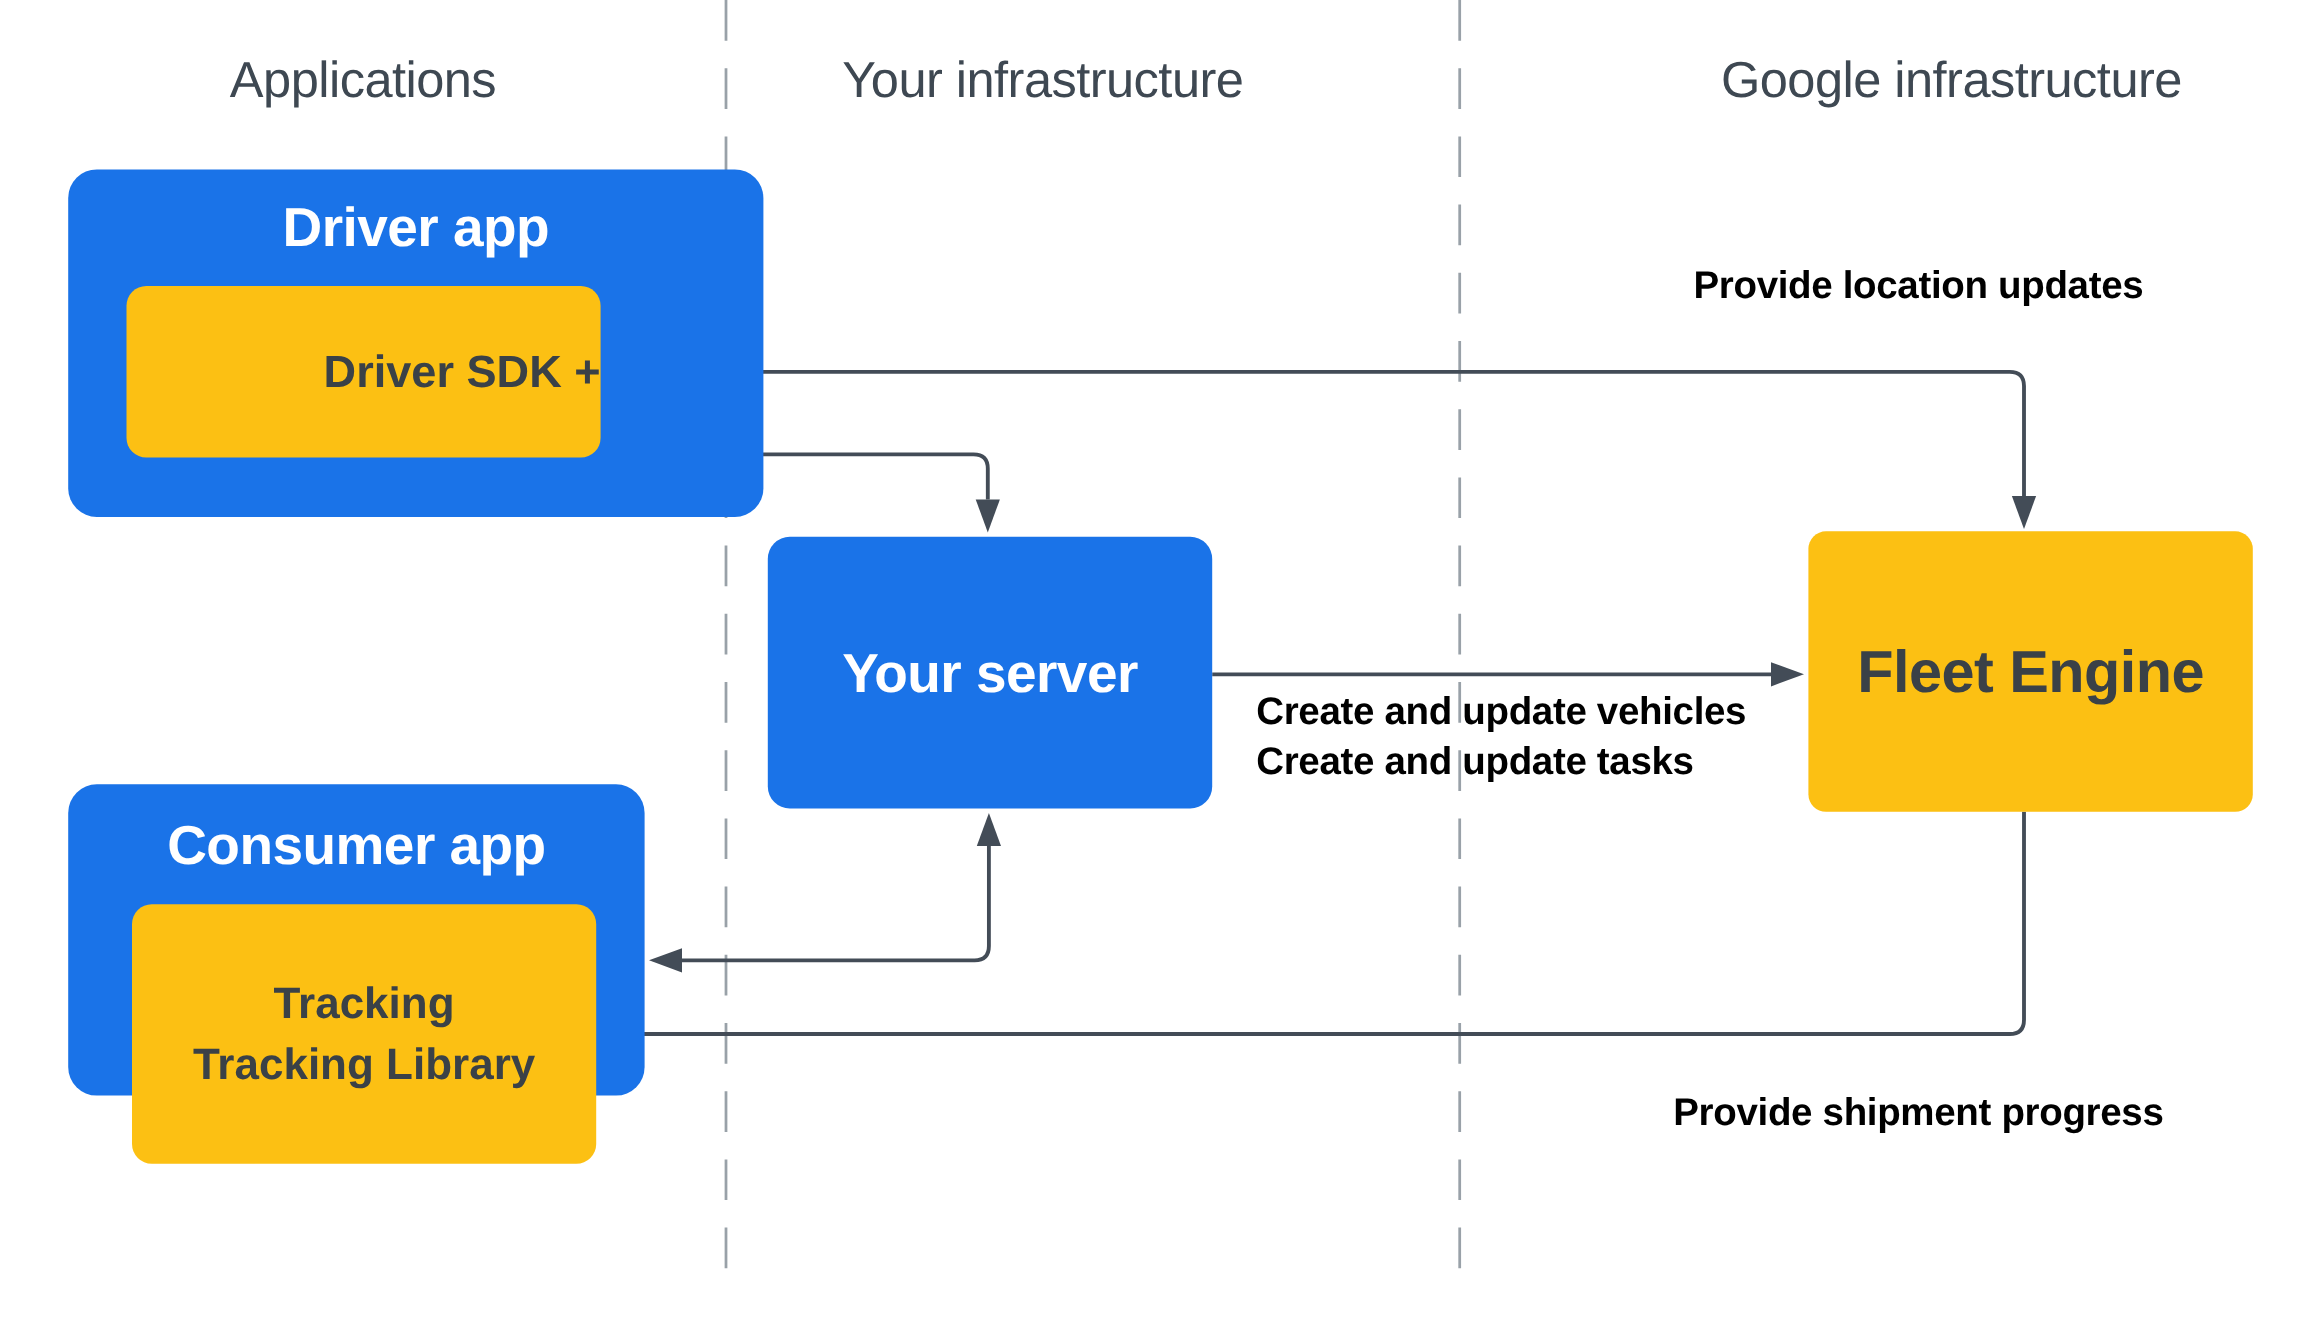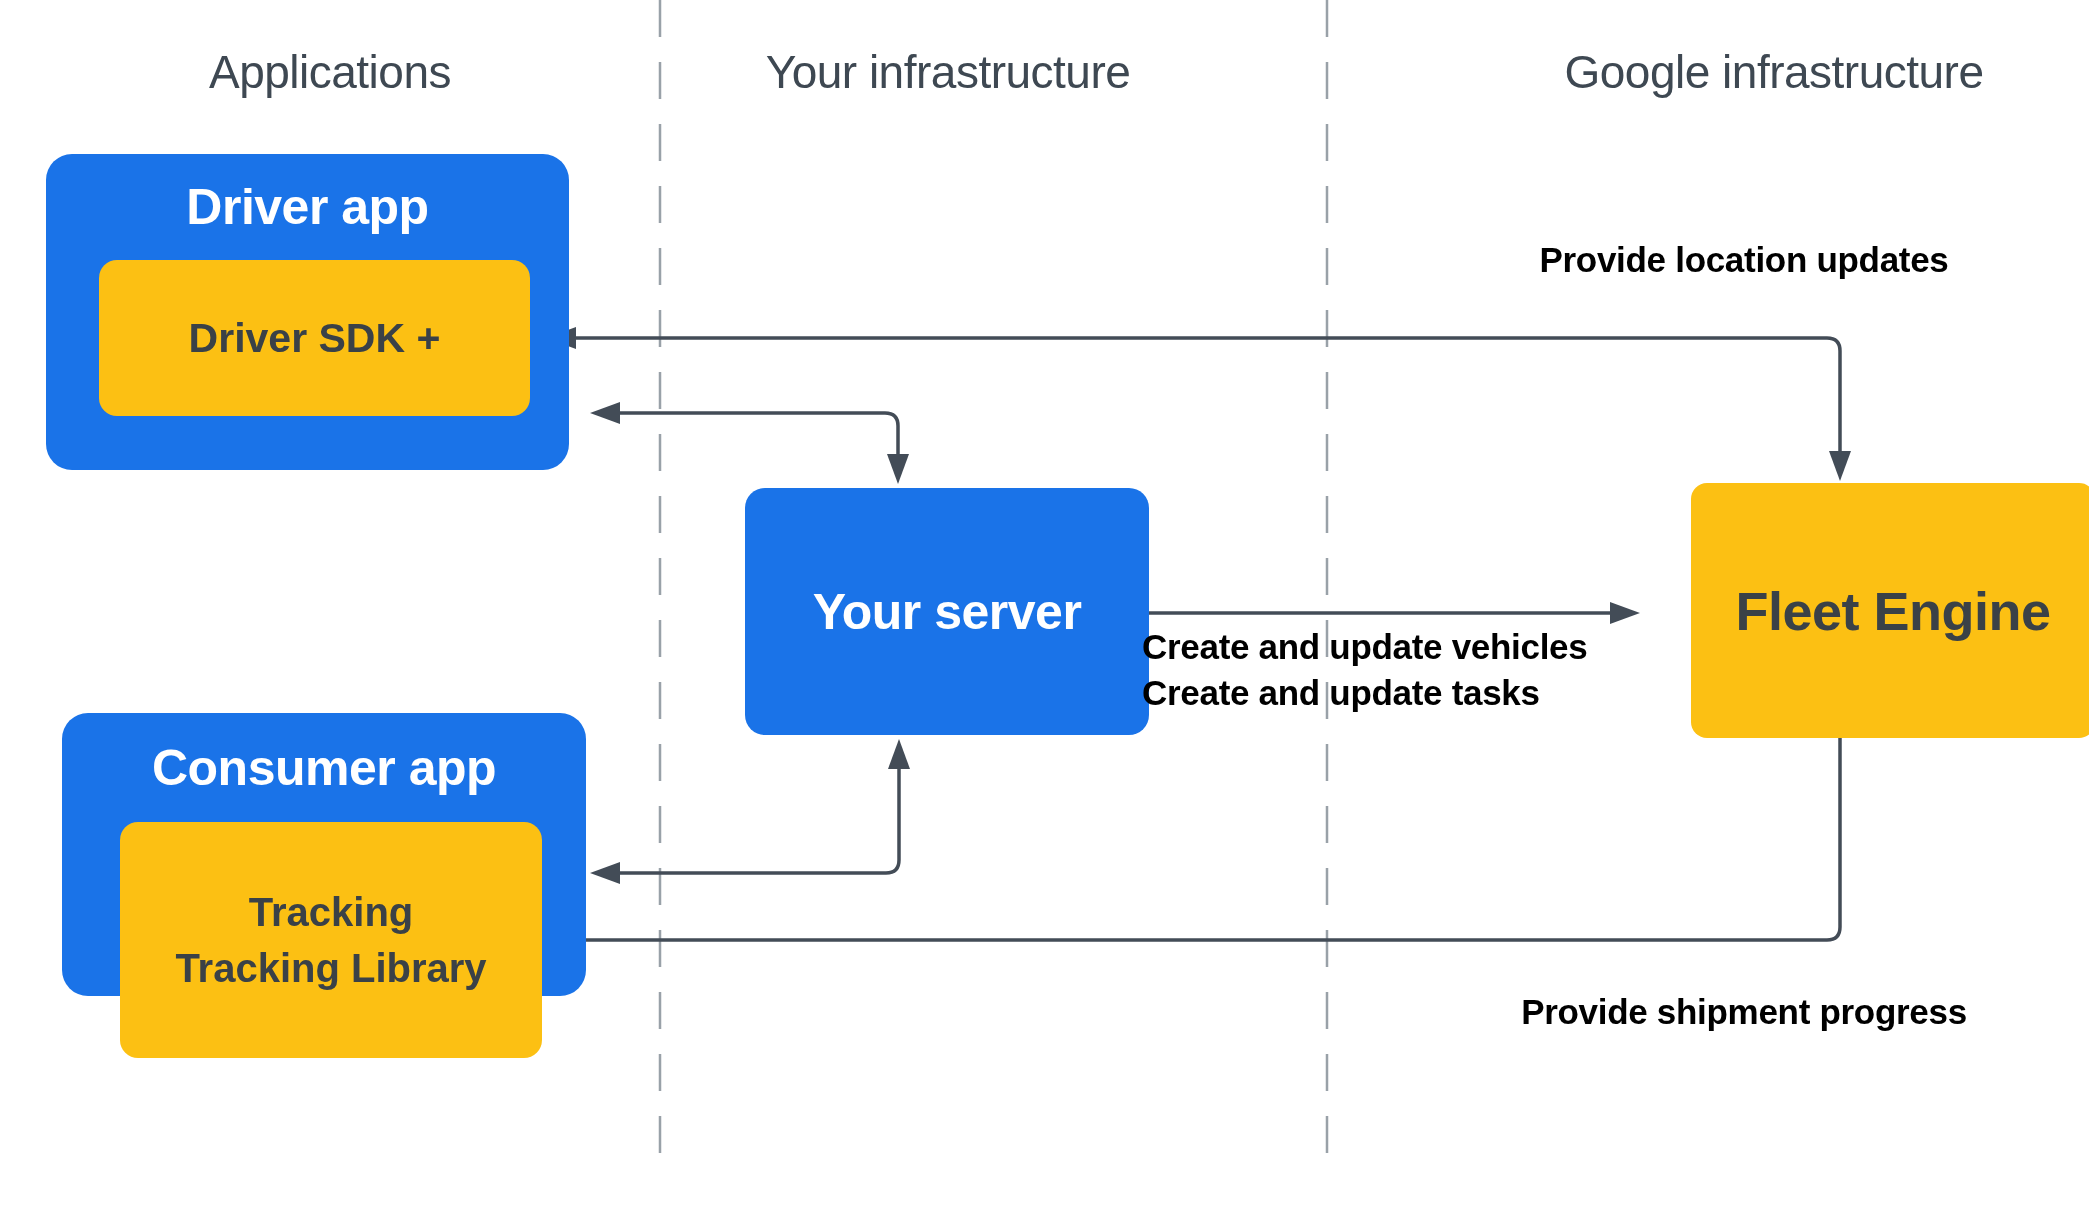--- a/index.html
+++ b/index.html
@@ -11,40 +11,40 @@
     position:absolute;top:44px;width:600px;height:56px;line-height:56px;
     font-size:46px;letter-spacing:-0.5px;color:#3e4852;text-align:center;white-space:nowrap;
   }
   #hdr-applications{left:30px;}
   #hdr-your-infra{left:648px;}
   #hdr-google-infra{left:1474px;}
 
   .arrows-svg{position:absolute;left:0;top:0;width:2089px;height:1208px;}
 
   .app-box{position:absolute;background:#1a73e8;border-radius:26px;}
-  #driver-app{left:46px;top:154px;width:523px;height:316px;}
+  #driver-app{left:62px;top:154px;width:632px;height:316px;}
   #consumer-app{left:62px;top:713px;width:524px;height:283px;}
   .app-title{
     position:absolute;left:0;right:0;top:0;display:flex;align-items:center;justify-content:center;
     color:#ffffff;font-weight:bold;font-size:50px;letter-spacing:-0.5px;white-space:nowrap;
   }
   #driver-app .app-title{height:106px;}
   #consumer-app .app-title{height:109px;}
   .sdk-box{
     position:absolute;background:#fcc013;border-radius:18px;
     display:flex;flex-direction:column;align-items:center;justify-content:center;
     color:#3a4147;font-weight:bold;text-align:center;white-space:nowrap;
   }
-  #driver-sdk{left:53px;top:106px;width:431px;height:156px;font-size:41px;line-height:54px;}
+  #driver-sdk{left:53px;top:106px;width:431px;height:156px;font-size:41px;line-height:54px;align-items:flex-end;}
   #consumer-sdk{left:58px;top:109px;width:422px;height:236px;font-size:40px;line-height:56px;}
   .sdk-line{display:block;}
 
   .plain-box{
     position:absolute;display:flex;align-items:center;justify-content:center;
-    font-weight:bold;white-space:nowrap;letter-spacing:-0.5px;margin-left:47px;
+    font-weight:bold;white-space:nowrap;letter-spacing:-0.5px;
   }
   #your-server{
     left:698px;top:488px;width:404px;height:247px;background:#1a73e8;border-radius:20px;
     color:#ffffff;font-size:50px;
   }
   #fleet-engine{
     left:1644px;top:483px;width:404px;height:255px;background:#fcc013;border-radius:16px;
     color:#3a4147;font-size:54px;
   }
 

